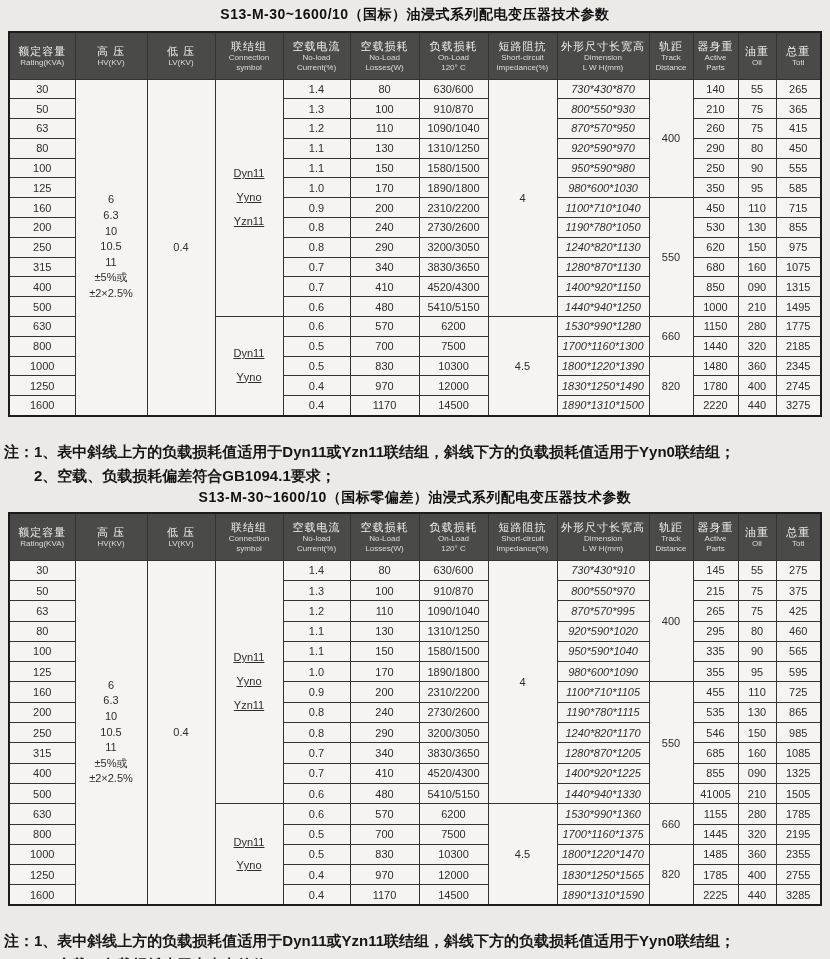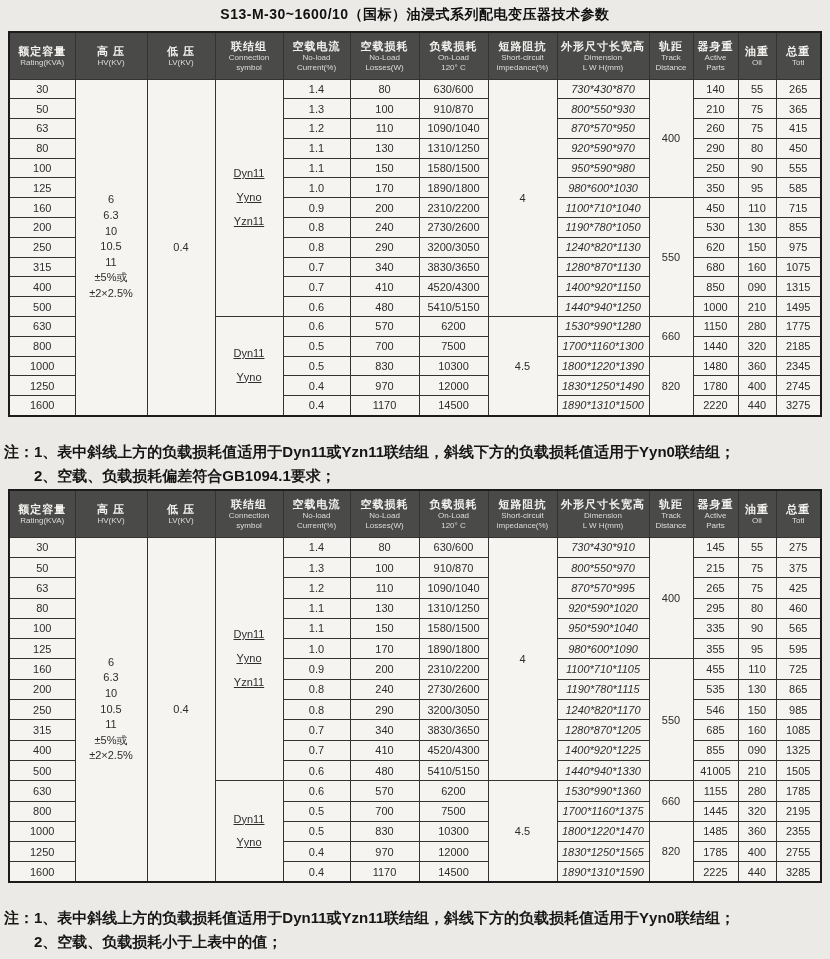--- a/index.html
+++ b/index.html
@@ -36,21 +36,21 @@
     vertical-align:middle;
     padding:0 1px;
     overflow:hidden;
   }
   table.params thead th {
     background:#4a4a48;
     color:#f2f1ee;
     height:47px;
     padding:2px 0;
   }
-  .th-cn { display:block; font-size:11px; font-weight:bold; letter-spacing:1px; line-height:1.3; }
+  .th-cn { display:block; font-size:11px; font-weight:normal; letter-spacing:1px; line-height:1.3; }
   .th-en { display:block; font-size:8px; font-weight:normal; color:#dedddb; line-height:1.25; letter-spacing:0; }
   table.params tbody td { font-size:11px; color:#2d2d2d; }
   .t1 tbody tr { height:19.8px; }
   .t2 tbody tr { height:20.3px; }
   td.hv-cell { font-size:9.5px; line-height:1.42; }
   td.hv-cell div { white-space:nowrap; }
   td.conn-cell { font-size:10.5px;text-decoration:underline; }
   td.conn-cell div { line-height:2.15; }
   td.cell-dimension { font-size:10.5px; letter-spacing:0; white-space:nowrap;font-style:italic; }
   .notes { margin:24px 0 0 4px; }
@@ -349,20 +349,21 @@
           </tr>
         </tbody>
     </table>
     <div class="notes">
       <p>注：1、表中斜线上方的负载损耗值适用于Dyn11或Yzn11联结组，斜线下方的负载损耗值适用于Yyn0联结组；</p>
       <p class="indent">2、空载、负载损耗偏差符合GB1094.1要求；</p>
     </div>
   </section>
 
   <section>
+    <h1 class="doc-title second">S13-M-30~1600/10（国标零偏差）油浸式系列配电变压器技术参数</h1>
     <table class="params t2">
       <colgroup>
           <col style="width: 66px;">
           <col style="width: 72px;">
           <col style="width: 68px;">
           <col style="width: 68px;">
           <col style="width: 67px;">
           <col style="width: 69px;">
           <col style="width: 69px;">
           <col style="width: 69px;">

